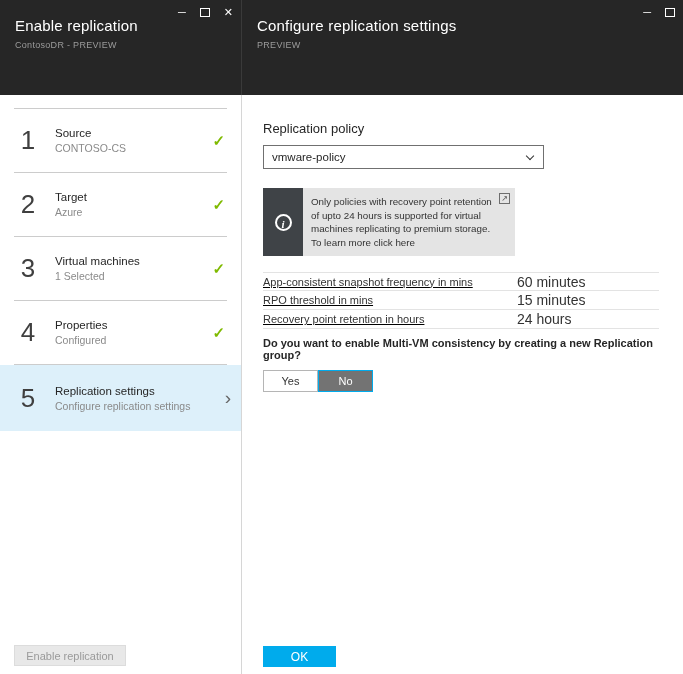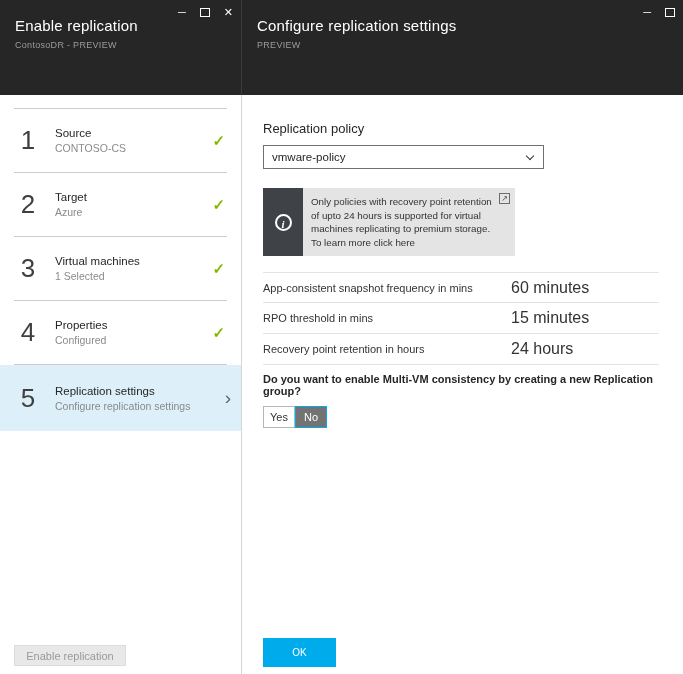--- a/index.html
+++ b/index.html
@@ -78,39 +78,39 @@
   }
   .info-text { font-size: 9.8px; color: #333333; padding: 7px 16px 7px 8px; line-height: 1.38; }
   .info-link { cursor: pointer; }
   .ext-icon {
     position: absolute; top: 5px; right: 5px;
     width: 11px; height: 11px; border: 1px solid #6d6d6d;
     color: #555555; font-size: 8px; line-height: 9px; text-align: center; cursor: pointer;
   }
 
   .settings-table { margin-top: 16px; }
-  .srow { position: relative; height: 31px; display: flex; align-items: center; border-bottom: 1px solid #e3e3e3; }
+  .srow { position: relative; height: 19px; display: flex; align-items: center; border-bottom: 1px solid #e3e3e3; text-decoration: underline; }
   .srow:first-child { border-top: 1px solid #e3e3e3; }
   .srow-label { font-size: 11px; color: #333333; }
-  .srow-value { position: absolute; left: 248px; font-size: 16px; color: #333333; }
+  .srow-value { position: absolute; left: 254px; font-size: 14px; color: #333333; }
 
   .mvm-heading { margin-top: 10px; font-size: 13px; font-weight: bold; color: #262626; }
   .mvm-question { margin-top: 8px; font-size: 11px; color: #262626; font-weight: bold; }
   .toggle { margin-top: 9px; display: flex; }
   .toggle-btn {
-    width: 32px; height: 22px; font-size: 11px; font-family: inherit;
+    width: 55px; height: 22px; font-size: 11px; font-family: inherit;
     border: 1px solid #b5b5b5; background: #ffffff; color: #333333; cursor: pointer;
   }
   .toggle-btn.selected { background: #737373; border-color: #00abec; color: #ffffff; }
 
   .ok-btn {
     position: absolute; left: 21px; bottom: 7px;
-    width: 73px; height: 29px;
+    width: 73px; height: 21px;
     background: #00abec; border: 1px solid #00abec;
-    color: #ffffff; font-size: 10px; font-family: inherit; cursor: pointer;
+    color: #ffffff; font-size: 12px; font-family: inherit; cursor: pointer;
   }
 </style>
 </head>
 <body>
 
 <div class="blade blade-left">
   <div class="blade-header">
     <div class="window-controls">
       <span class="wc">─</span>
       <span class="wc wc-max"></span>

